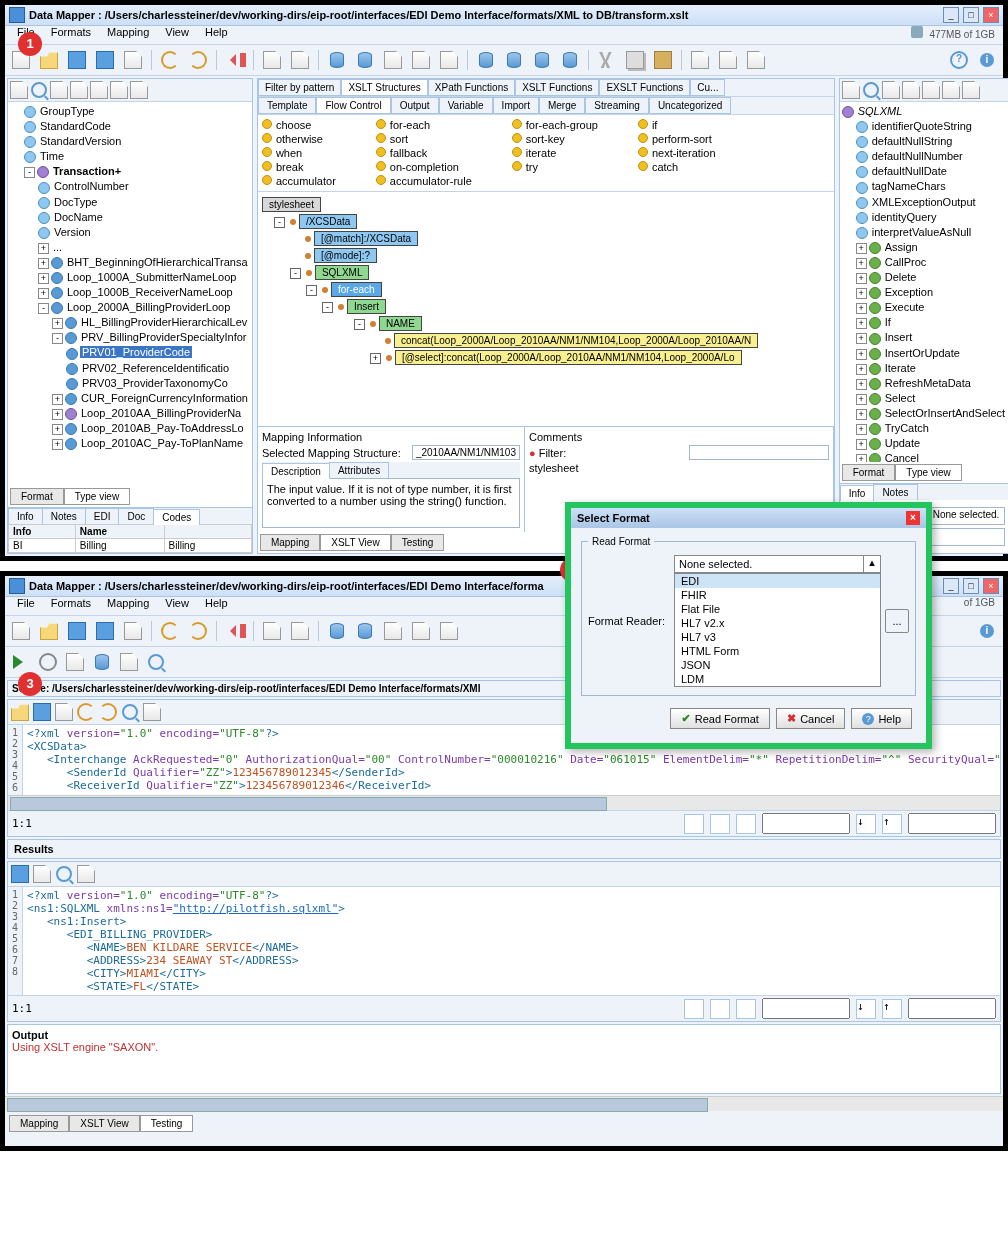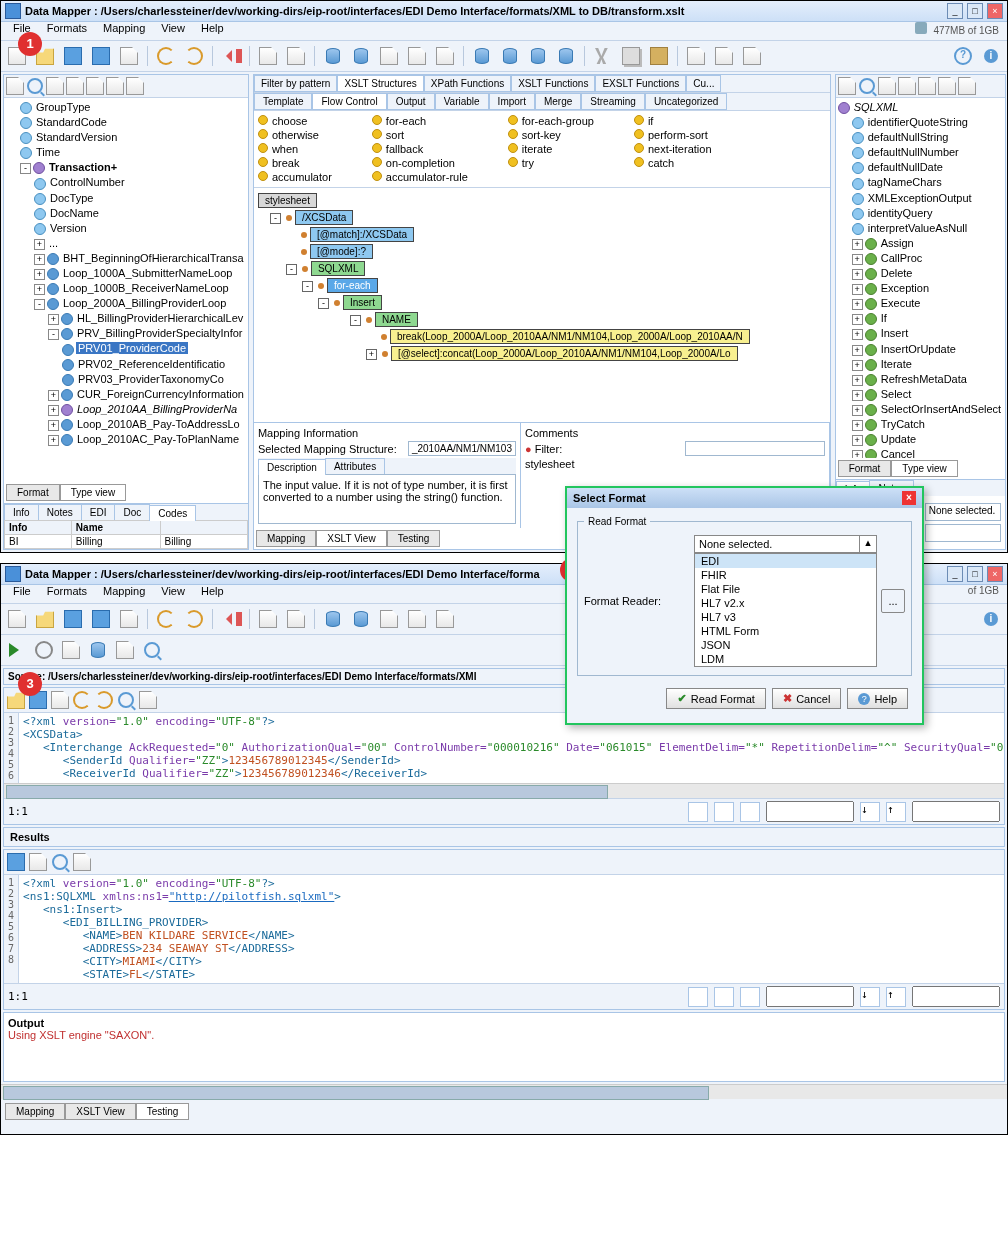--- a/index.html
+++ b/index.html
@@ -1,17 +1,17 @@
 <!DOCTYPE html>
 <html><head>
 <meta charset="utf-8">
 <style>
 html,body{margin:0;padding:0;font-family:Tahoma,Arial,sans-serif;font-size:11px;color:#000;background:#fff}
 .root{width:1008px}
-.window{border:1px solid #000000;background:#eef3fa;margin-bottom:10px;position:relative}
+.window{border:5px solid #000000;background:#eef3fa;margin-bottom:10px;position:relative}
 .titlebar{background:linear-gradient(#e4eefc,#cde0f7);height:20px;display:flex;align-items:center;padding:0 4px;border-bottom:1px solid #a9c5e6}
 .titleicon{width:14px;height:14px;background:#4a90d9;margin-right:4px;border:1px solid #2a5a9a}
 .titletxt{font-weight:bold;flex:1;font-size:11px}
 .wctrls{display:flex;gap:4px}
 .wbtn{width:14px;height:14px;border:1px solid #6c8cb5;background:#dbe8f7;display:flex;align-items:center;justify-content:center;font-size:9px;cursor:pointer}
 .wbtn.close{background:#e66;color:#fff}
 .menubar{background:#eef3fa;height:18px;display:flex;padding:0 4px;border-bottom:1px solid #c3d3e8}
 .mitem{padding:0 8px;cursor:pointer}
 .mem{margin-left:auto;font-size:10px;color:#555;padding-right:4px}
 .memicon{width:12px;height:12px;background:#8ab;display:inline-block;margin-right:6px;border-radius:2px}
@@ -83,21 +83,21 @@
 .pin{display:inline-block;width:6px;height:6px;background:#d08030;border-radius:50%;margin:0 3px}
 .field{display:flex;margin:2px 0;align-items:center}
 .field label{width:150px}
 .field input,.field .inp{border:1px solid #a0b8d0;padding:1px 3px;font-size:10px;flex:1;background:#fff}
 .desc{border:1px solid #a0b8d0;padding:4px;background:#fff;min-height:40px}
 .twopane{display:flex;border-top:1px solid #a9c5e6}
 .twopane>div{flex:1;padding:4px;border-right:1px solid #a9c5e6}
 .codetbl{width:100%;border-collapse:collapse;font-size:10px}
 .codetbl th,.codetbl td{border:1px solid #ccc;padding:1px 4px;text-align:left}
 .codetbl th{background:#eef3fa}
-.dialog{position:absolute;left:565px;top:486px;width:355px;background:#eef3fa;border:2px solid #22c55e;box-shadow:3px 3px 8px rgba(0,0,0,.3);z-index:10}
+.dialog{position:absolute;left:565px;top:502px;width:355px;background:#eef3fa;border:6px solid #22c55e;box-shadow:3px 3px 8px rgba(0,0,0,.3);z-index:10}
 .dtitle{background:linear-gradient(#cde0f7,#a9c5e6);padding:3px 6px;font-weight:bold;display:flex;align-items:center}
 .dclose{margin-left:auto;width:14px;height:14px;background:#e33;color:#fff;text-align:center;line-height:13px;cursor:pointer;font-size:10px}
 .dbody{padding:8px}
 .fieldset{border:1px solid #a0b8d0;padding:6px;margin-bottom:6px}
 .fieldset legend{font-size:10px;padding:0 4px}
 .combo{display:flex;border:1px solid #888;background:#fff}
 .combo .cval{flex:1;padding:2px 4px}
 .combo .carr{width:16px;border-left:1px solid #888;text-align:center;cursor:pointer}
 .dropdown{border:1px solid #888;background:#fff;max-height:120px;overflow:auto}
 .ditems{padding:1px 6px;cursor:pointer}
@@ -289,21 +289,21 @@
             <div class="tnode ind2"><span class="exp">+</span><span class="tico blue"></span><span class="tlbl">BHT_BeginningOfHierarchicalTransa</span></div>
             <div class="tnode ind2"><span class="exp">+</span><span class="tico blue"></span><span class="tlbl">Loop_1000A_SubmitterNameLoop</span></div>
             <div class="tnode ind2"><span class="exp">+</span><span class="tico blue"></span><span class="tlbl">Loop_1000B_ReceiverNameLoop</span></div>
             <div class="tnode ind2"><span class="exp">-</span><span class="tico blue"></span><span class="tlbl" style="">Loop_2000A_BillingProviderLoop</span></div>
             <div class="tnode ind3"><span class="exp">+</span><span class="tico blue"></span><span class="tlbl">HL_BillingProviderHierarchicalLev</span></div>
             <div class="tnode ind3"><span class="exp">-</span><span class="tico blue"></span><span class="tlbl">PRV_BillingProviderSpecialtyInfor</span></div>
             <div class="tnode ind4 sel"><span class="tico blue"></span><span class="tlbl">PRV01_ProviderCode</span></div>
             <div class="tnode ind4"><span class="tico blue"></span><span class="tlbl">PRV02_ReferenceIdentificatio</span></div>
             <div class="tnode ind4"><span class="tico blue"></span><span class="tlbl">PRV03_ProviderTaxonomyCo</span></div>
             <div class="tnode ind3"><span class="exp">+</span><span class="tico blue"></span><span class="tlbl">CUR_ForeignCurrencyInformation</span></div>
-            <div class="tnode ind3"><span class="exp">+</span><span class="tico purp"></span><span class="tlbl" style="font-style:italic">Loop_2010AA_BillingProviderNa</span></div>
+            <div class="tnode ind3"><span class="exp">+</span><span class="tico purp"></span><span class="tlbl" style="">Loop_2010AA_BillingProviderNa</span></div>
             <div class="tnode ind3"><span class="exp">+</span><span class="tico blue"></span><span class="tlbl">Loop_2010AB_Pay-ToAddressLo</span></div>
             <div class="tnode ind3"><span class="exp">+</span><span class="tico blue"></span><span class="tlbl">Loop_2010AC_Pay-ToPlanName</span></div>
           </div>
       <div class="bottomtabs">
         <div class="btab">Format</div>
         <div class="btab act">Type view</div>
       </div>
       <div class="tabrow">
         <div class="tab">Info</div>
         <div class="tab">Notes</div>
@@ -377,21 +377,21 @@
 
       <div class="mapcanvas">
         <div class="mrow"><span class="mnode mn-gray">stylesheet</span></div>
         <div class="mrow" style="padding-left:12px"><span class="mexp">-</span><span class="pin"></span><span class="mnode mn-blue">/XCSData</span></div>
         <div class="mrow" style="padding-left:40px"><span class="pin"></span><span class="mnode mn-blue">[@match]:/XCSData</span></div>
         <div class="mrow" style="padding-left:40px"><span class="pin"></span><span class="mnode mn-blue">[@mode]:?</span></div>
         <div class="mrow" style="padding-left:28px"><span class="mexp">-</span><span class="pin"></span><span class="mnode mn-green">SQLXML</span></div>
         <div class="mrow" style="padding-left:44px"><span class="mexp">-</span><span class="pin"></span><span class="mnode mn-dblue">for-each</span></div>
         <div class="mrow" style="padding-left:60px"><span class="mexp">-</span><span class="pin"></span><span class="mnode mn-green">Insert</span></div>
         <div class="mrow" style="padding-left:92px"><span class="mexp">-</span><span class="pin"></span><span class="mnode mn-green">NAME</span></div>
-        <div class="mrow" style="padding-left:120px"><span class="pin"></span><span class="mnode mn-yellow">break(Loop_2000A/Loop_2010AA/NM1/NM104,Loop_2000A/Loop_2010AA/N</span></div>
+        <div class="mrow" style="padding-left:120px"><span class="pin"></span><span class="mnode mn-yellow">concat(Loop_2000A/Loop_2010AA/NM1/NM104,Loop_2000A/Loop_2010AA/N</span></div>
         <div class="mrow" style="padding-left:108px"><span class="mexp">+</span><span class="pin"></span><span class="mnode mn-yellow">[@select]:concat(Loop_2000A/Loop_2010AA/NM1/NM104,Loop_2000A/Lo</span></div>
       </div>
 
       <div class="twopane">
         <div>
           <div class="hdr">Mapping Information</div>
           <div class="field">
                 <label>Selected Mapping Structure:</label>
                 <span class="inp">_2010AA/NM1/NM103</span>
               </div>
@@ -488,21 +488,21 @@
 
 <div class="dialog">
   <div class="dtitle">
     <span>Select Format</span>
     <span class="dclose">×</span>
   </div>
   <div class="dbody">
     <fieldset class="fieldset">
       <legend>Read Format</legend>
       <div class="field">
-            <label style="width:110px">Format Reader:</label>
+            <label style="width:86px">Format Reader:</label>
         <div style="flex:1">
           <div class="combo">
             <span class="cval">None selected.</span>
             <span class="carr">▴</span>
           </div>
           <div class="dropdown" id="fmtDropdown">
                 <div class="ditems sel">EDI</div>
                 <div class="ditems">FHIR</div>
                 <div class="ditems">Flat File</div>
                 <div class="ditems">HL7 v2.x</div>

